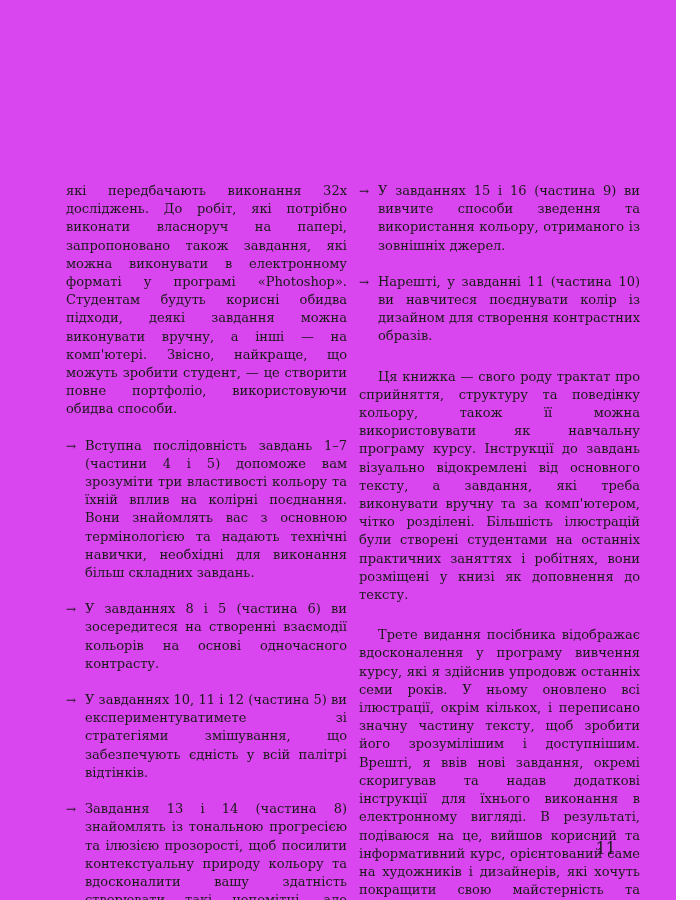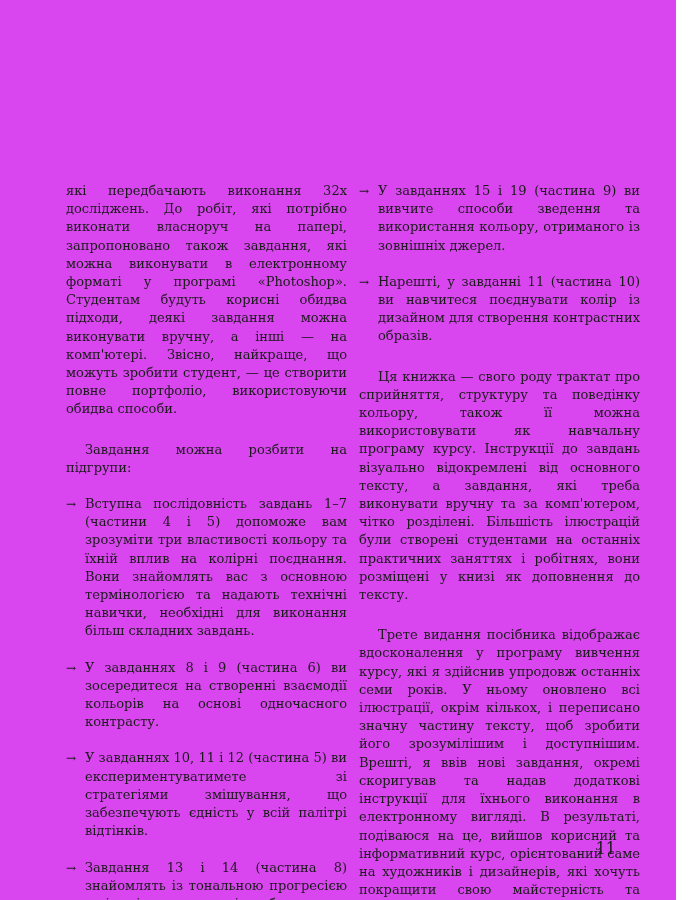--- a/index.html
+++ b/index.html
@@ -68,51 +68,50 @@
   }
 </style>
 </head>
 <body>
 
 <div class="page">
   <div class="columns">
 
     <div class="col">
       <p class="body-text">які передбачають виконання 32х досліджень. До робіт, які потрібно виконати власноруч на папері, запропоновано також завдання, які можна виконувати в електронному форматі у програмі «Photoshop». Студентам будуть корисні обидва підходи, деякі завдання можна виконувати вручну, а інші — на комп'ютері. Звісно, найкраще, що можуть зробити студент, — це створити повне портфоліо, використовуючи обидва способи.</p>
-      <p class="body-text indent">Завдання можна розбити на підгрупи:</p>
       <div class="bullets bullets-left">
 
           <div class="bullet">
             <span class="arrow">→</span>
             <p class="bullet-text">Вступна послідовність завдань 1–7 (частини 4 і 5) допоможе вам зрозуміти три властивості кольору та їхній вплив на колірні поєднання. Вони знайомлять вас з основною термінологією та надають технічні навички, необхідні для виконання більш складних завдань.</p>
           </div>
 
           <div class="bullet">
             <span class="arrow">→</span>
-            <p class="bullet-text">У завданнях 8 і 9 (частина 6) ви зосередитеся на створенні взаємодії кольорів на основі одночасного контрасту.</p>
+            <p class="bullet-text">У завданнях 8 і 5 (частина 6) ви зосередитеся на створенні взаємодії кольорів на основі одночасного контрасту.</p>
           </div>
 
           <div class="bullet">
             <span class="arrow">→</span>
             <p class="bullet-text">У завданнях 10, 11 і 12 (частина 5) ви експериментуватимете зі стратегіями змішування, що забезпечують єдність у всій палітрі відтінків.</p>
           </div>
 
           <div class="bullet">
             <span class="arrow">→</span>
             <p class="bullet-text">Завдання 13 і 14 (частина 8) знайомлять із тональною прогресією та ілюзією прозорості, щоб посилити контекстуальну природу кольору та вдосконалити вашу здатність створювати такі непомітні, але важливі кольорові відмінності.</p>
           </div>
         </div>
     </div>
 
     <div class="col">
       <div class="bullets">
 
           <div class="bullet">
             <span class="arrow">→</span>
-            <p class="bullet-text">У завданнях 15 і 19 (частина 9) ви вивчите способи зведення та використання кольору, отриманого із зовнішніх джерел.</p>
+            <p class="bullet-text">У завданнях 15 і 16 (частина 9) ви вивчите способи зведення та використання кольору, отриманого із зовнішніх джерел.</p>
           </div>
 
           <div class="bullet">
             <span class="arrow">→</span>
             <p class="bullet-text">Нарешті, у завданні 11 (частина 10) ви навчитеся поєднувати колір із дизайном для створення контрастних образів.</p>
           </div>
         </div>
       <p class="body-text indent">Ця книжка — свого роду трактат про сприйняття, структуру та поведінку кольору, також її можна використовувати як навчальну програму курсу. Інструкції до завдань візуально відокремлені від основного тексту, а завдання, які треба виконувати вручну та за комп'ютером, чітко розділені. Більшість ілюстрацій були створені студентами на останніх практичних заняттях і робітнях, вони розміщені у книзі як доповнення до тексту.</p>
       <p class="body-text indent">Трете видання посібника відображає вдосконалення у програму вивчення курсу, які я здійснив упродовж останніх семи років. У ньому оновлено всі ілюстрації, окрім кількох, і переписано значну частину тексту, щоб зробити його зрозумілішим і доступнішим. Врешті, я ввів нові завдання, окремі скоригував та надав додаткові інструкції для їхнього виконання в електронному вигляді. В результаті, подіваюся на це, вийшов корисний та інформативний курс, орієнтований саме на художників і дизайнерів, які хочуть покращити свою майстерність та впевненість у роботі з кольорами.</p>
 

